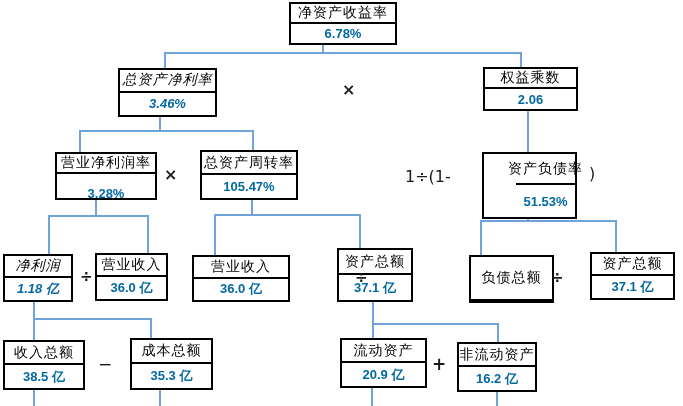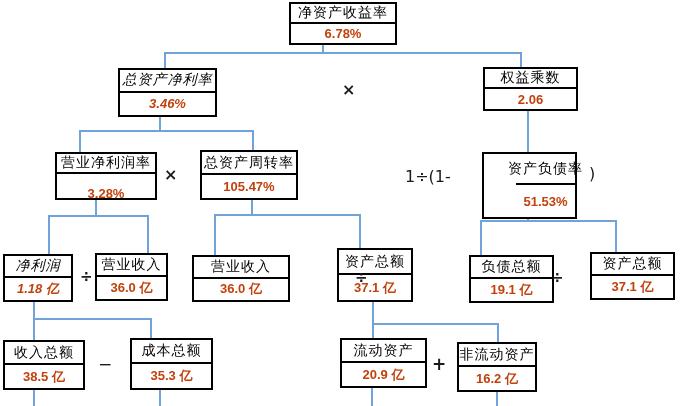--- a/index.html
+++ b/index.html
@@ -14,21 +14,21 @@
     display:flex;flex-direction:column;box-sizing:border-box;
   }
   .nt{
     flex:1 1 48%;display:flex;align-items:center;justify-content:center;
     border-bottom:2px solid #000;
     font-family:"Liberation Serif","DejaVu Serif",serif;
     font-size:14px;color:#000000;white-space:nowrap;letter-spacing:1px;
   }
   .nv{
     flex:1 1 52%;display:flex;align-items:center;justify-content:center;
-    font-size:13px;color:#c2410c;font-weight:bold;white-space:nowrap;
+    font-size:13px;color:#0369a1;font-weight:bold;white-space:nowrap;
   }
   
   .v{position:absolute;width:2px;background:#6fa3d9;}
   .h{position:absolute;height:2px;background:#6fa3d9;}
   
   .op{
     position:absolute;color:#1a1a1a;font-weight:bold;font-size:15px;
     font-family:"DejaVu Sans","Liberation Sans",sans-serif;white-space:nowrap;
   }
   .formula{font-weight:normal;font-size:16px;color:#1a1a1a;}
@@ -140,21 +140,20 @@
     <div class="nv">36.0 亿</div>
   </div>
 
   <div class="node" id="n-ta1">
     <div class="nt">资产总额</div>
     <div class="nv">37.1 亿</div>
   </div>
 
   <div class="node" id="n-tl">
     <div class="nt">负债总额</div>
-    <div class="nv">19.1 亿</div>
   </div>
 
   <div class="node" id="n-ta2">
     <div class="nt">资产总额</div>
     <div class="nv">37.1 亿</div>
   </div>
 
   <div class="node" id="n-ti">
     <div class="nt">收入总额</div>
     <div class="nv">38.5 亿</div>

